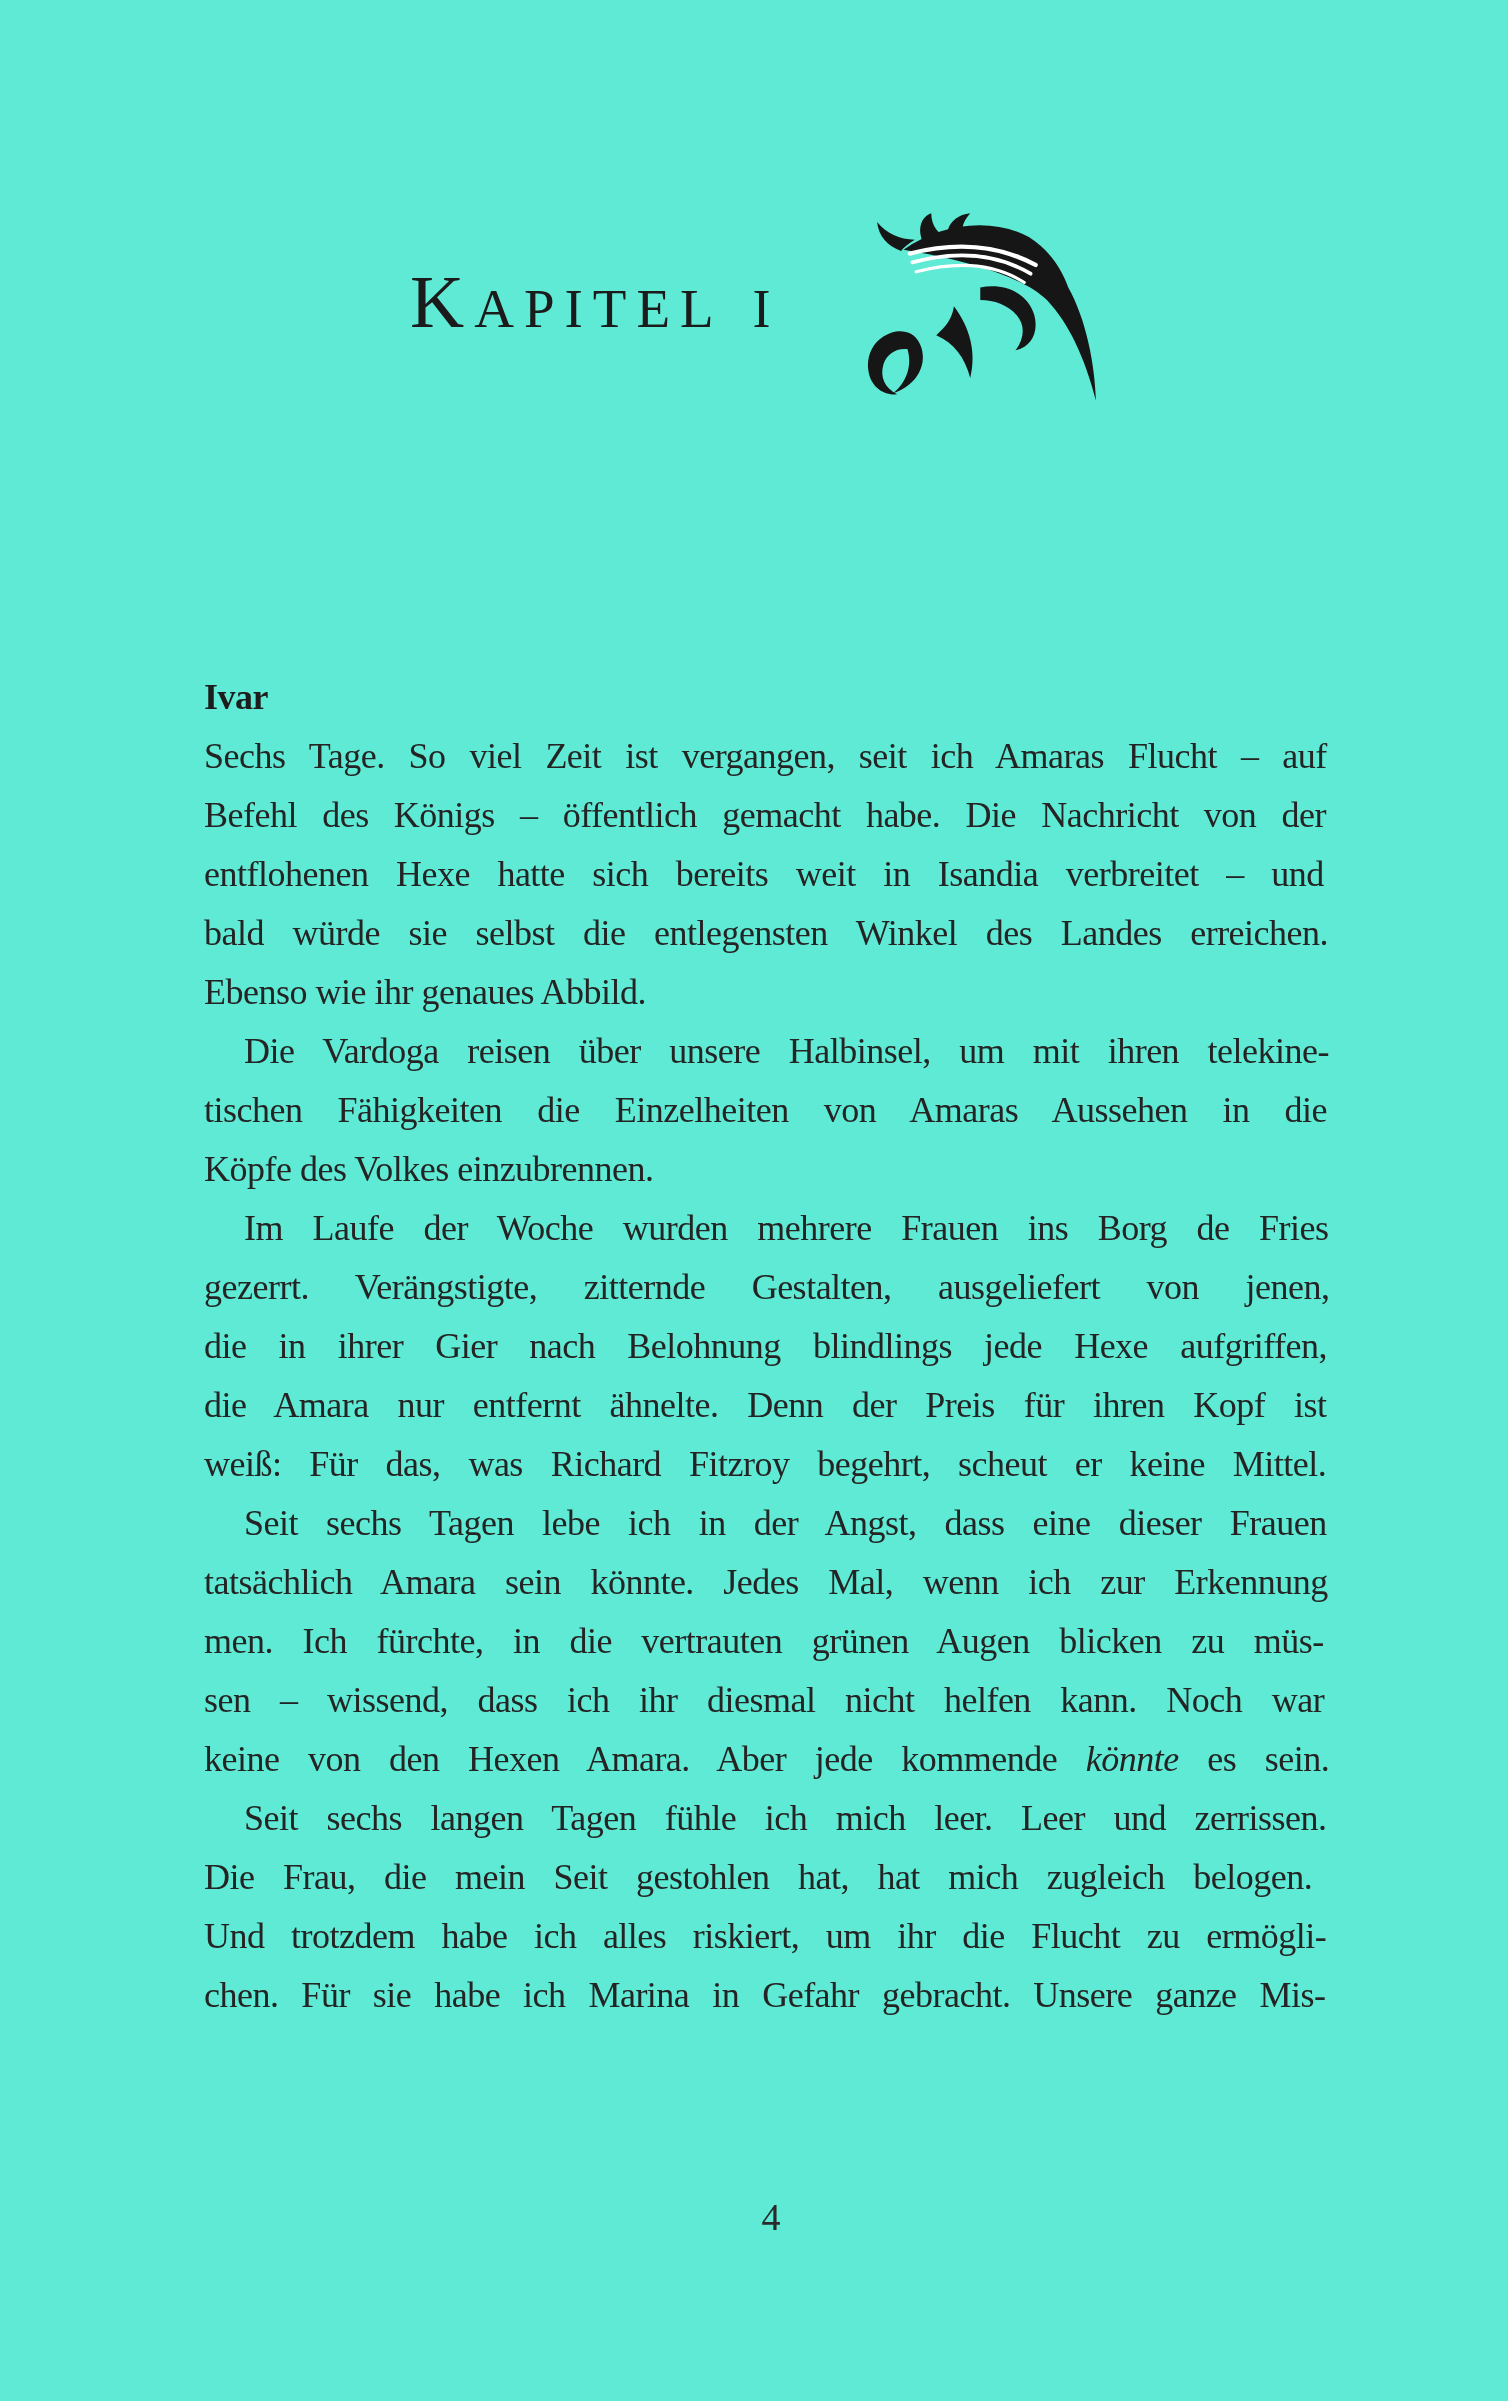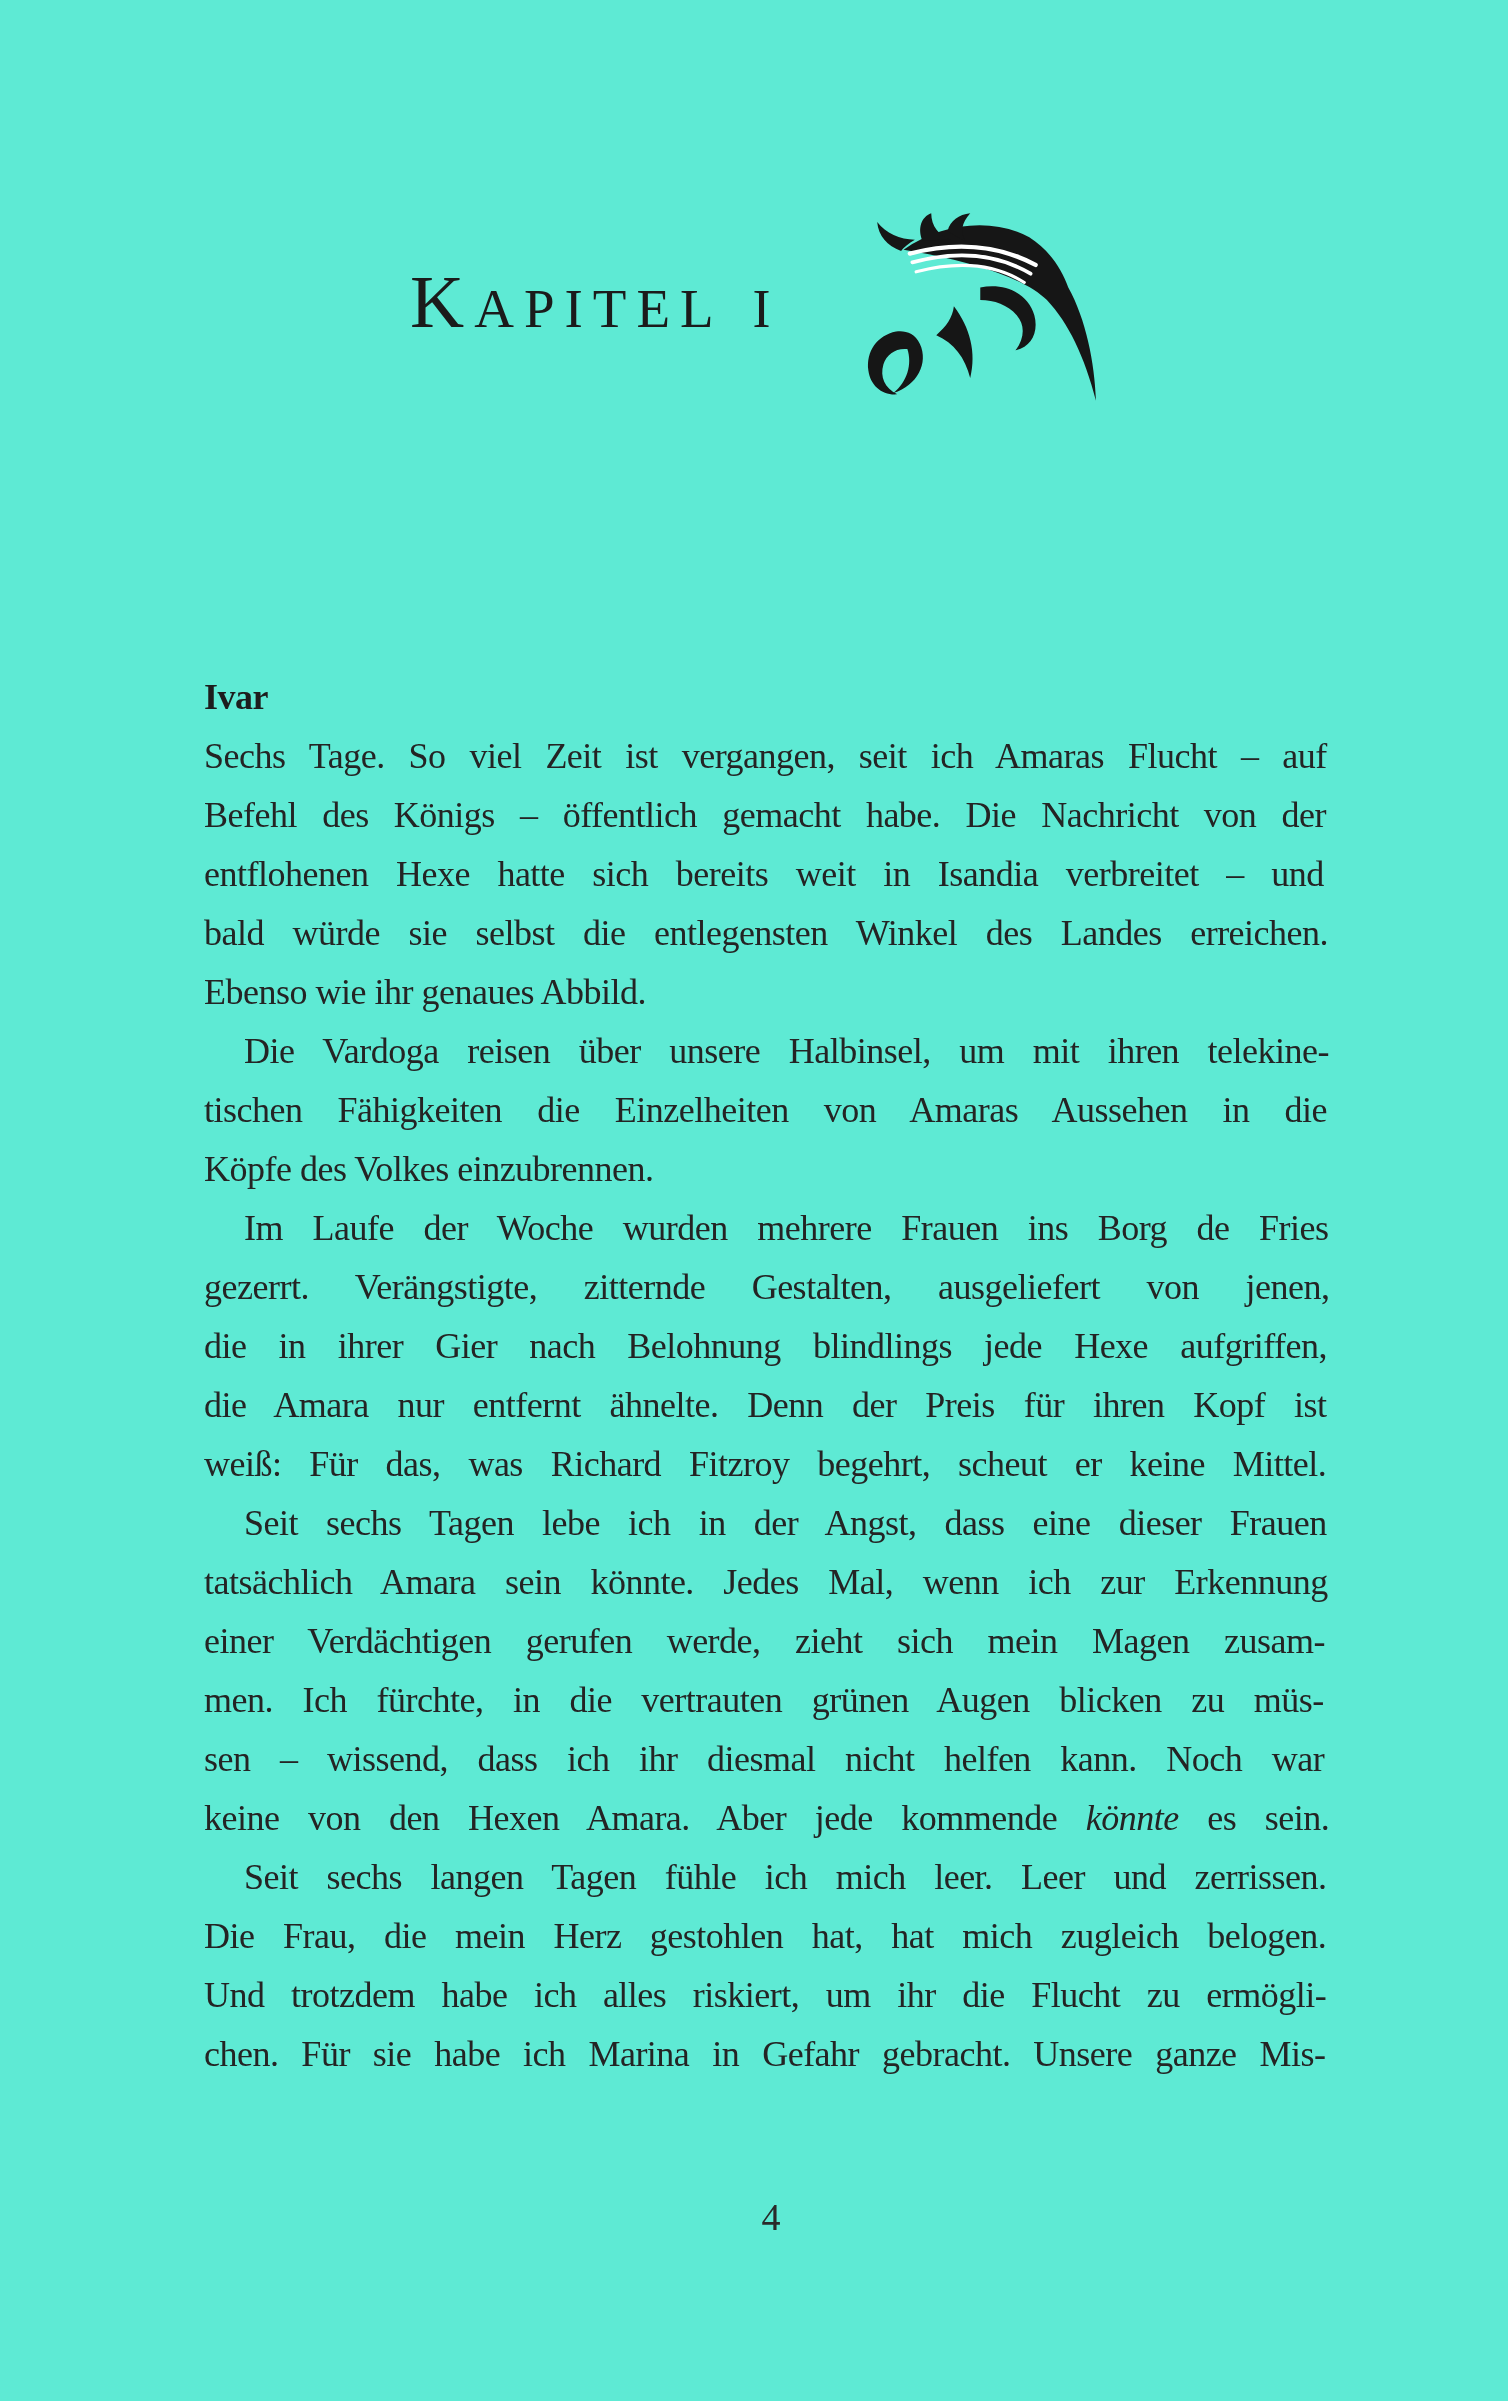--- a/index.html
+++ b/index.html
@@ -88,26 +88,25 @@
       <div class="line indent"><span style="word-spacing: 20px;"><span>Die Vardoga reisen über unsere Halbinsel, um mit ihren telekine-</span></span></div>
       <div class="line"><span style="word-spacing: 26.6px;"><span>tischen Fähigkeiten die Einzelheiten von Amaras Aussehen in die</span></span></div>
       <div class="line"><span><span>Köpfe des Volkes einzubrennen.</span></span></div>
       <div class="line indent"><span style="word-spacing: 21px;"><span>Im Laufe der Woche wurden mehrere Frauen ins Borg de Fries</span></span></div>
       <div class="line"><span style="word-spacing: 38px;"><span>gezerrt. Verängstigte, zitternde Gestalten, ausgeliefert von jenen,</span></span></div>
       <div class="line"><span style="word-spacing: 23.6px;"><span>die in ihrer Gier nach Belohnung blindlings jede Hexe aufgriffen,</span></span></div>
       <div class="line"><span style="word-spacing: 20.3px;"><span>die Amara nur entfernt ähnelte. Denn der Preis für ihren Kopf ist</span></span></div>
       <div class="line"><span style="word-spacing: 19.3px;"><span>weiß: Für das, was Richard Fitzroy begehrt, scheut er keine Mittel.</span></span></div>
       <div class="line indent"><span style="word-spacing: 19.6px;"><span>Seit sechs Tagen lebe ich in der Angst, dass eine dieser Frauen</span></span></div>
       <div class="line"><span style="word-spacing: 21px;"><span>tatsächlich Amara sein könnte. Jedes Mal, wenn ich zur Erkennung</span></span></div>
-      <div class="line"><span style="word-spacing: 26px;"><span>einer Verdächtigen gerufen werde, zieht sich mein Magen zusam-</span></span></div>
       <div class="line"><span style="word-spacing: 21px;"><span>men. Ich fürchte, in die vertrauten grünen Augen blicken zu müs-</span></span></div>
       <div class="line"><span style="word-spacing: 21px;"><span>sen – wissend, dass ich ihr diesmal nicht helfen kann. Noch war</span></span></div>
       <div class="line"><span style="word-spacing: 20px;"><span>keine von den Hexen Amara. Aber jede kommende </span><span class="italic">könnte</span><span> es sein.</span></span></div>
       <div class="line indent"><span style="word-spacing: 20px;"><span>Seit sechs langen Tagen fühle ich mich leer. Leer und zerrissen.</span></span></div>
-      <div class="line"><span style="word-spacing: 20px;"><span>Die Frau, die mein Herz gestohlen hat, hat mich zugleich belogen.</span></span></div>
+      <div class="line"><span style="word-spacing: 20px;"><span>Die Frau, die mein Seit gestohlen hat, hat mich zugleich belogen.</span></span></div>
       <div class="line"><span style="word-spacing: 18px;"><span>Und trotzdem habe ich alles riskiert, um ihr die Flucht zu ermögli-</span></span></div>
       <div class="line"><span style="word-spacing: 14.4px;"><span>chen. Für sie habe ich Marina in Gefahr gebracht. Unsere ganze Mis-</span></span></div>
     </div>
 
   <div class="page-number">4</div>
 
 </div>
 
 
 </body></html>

